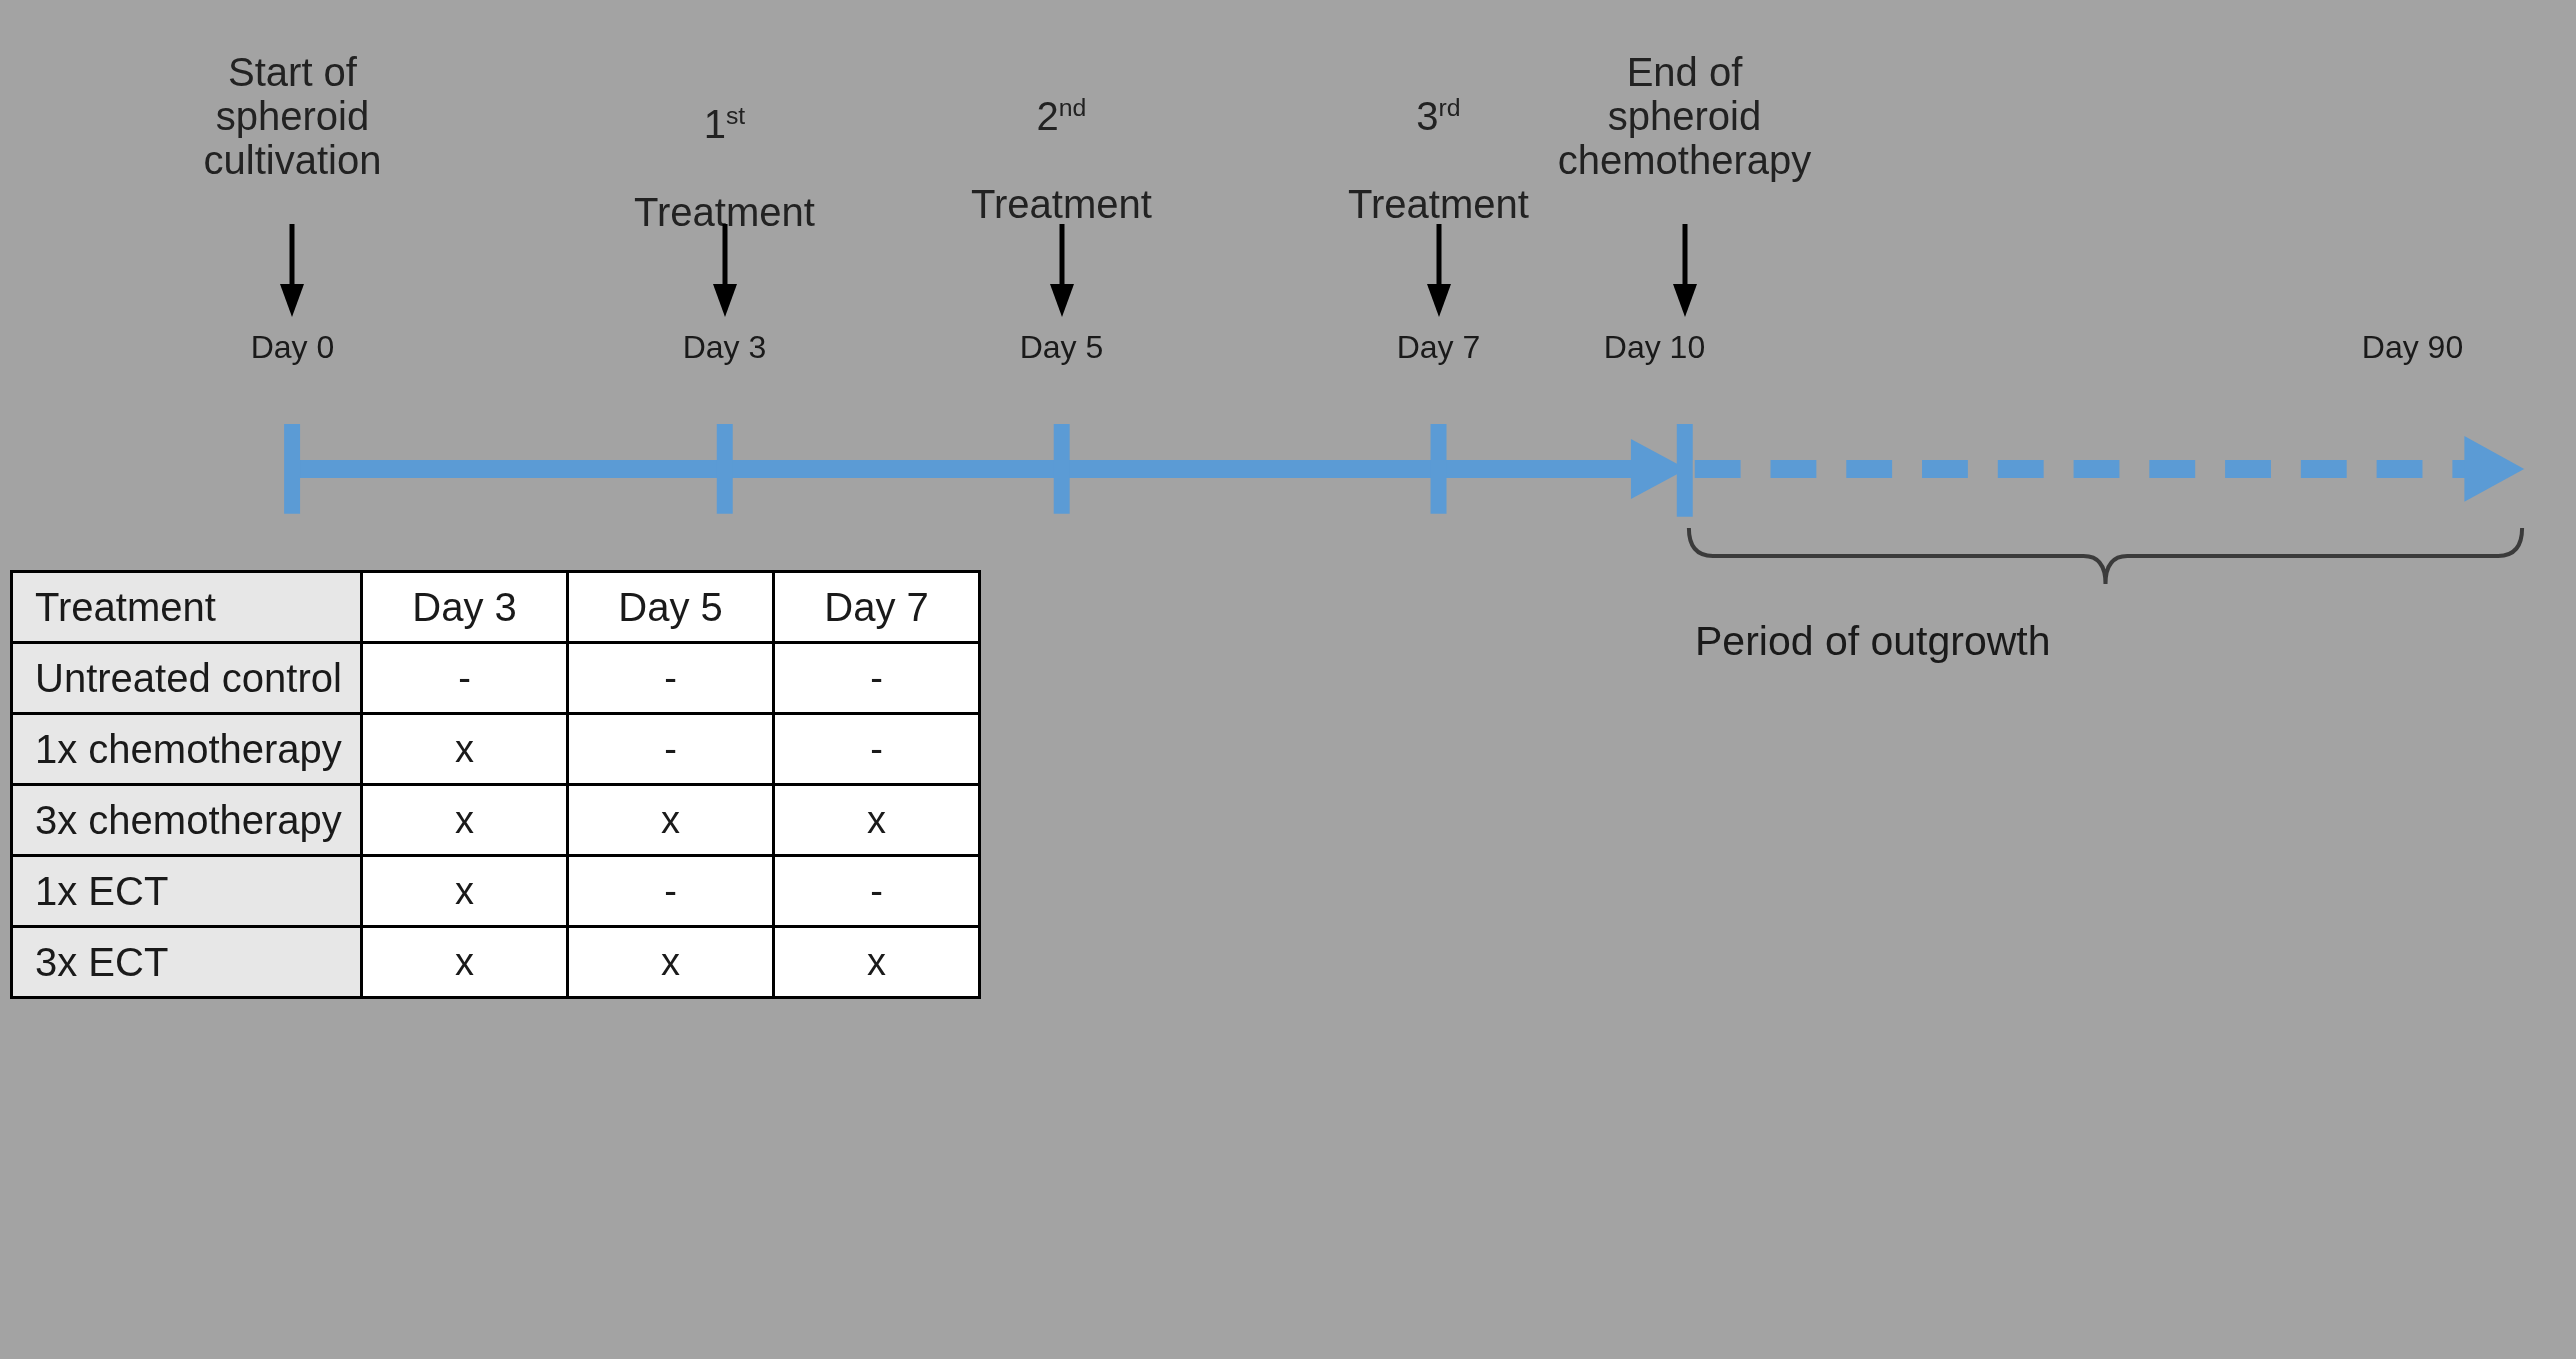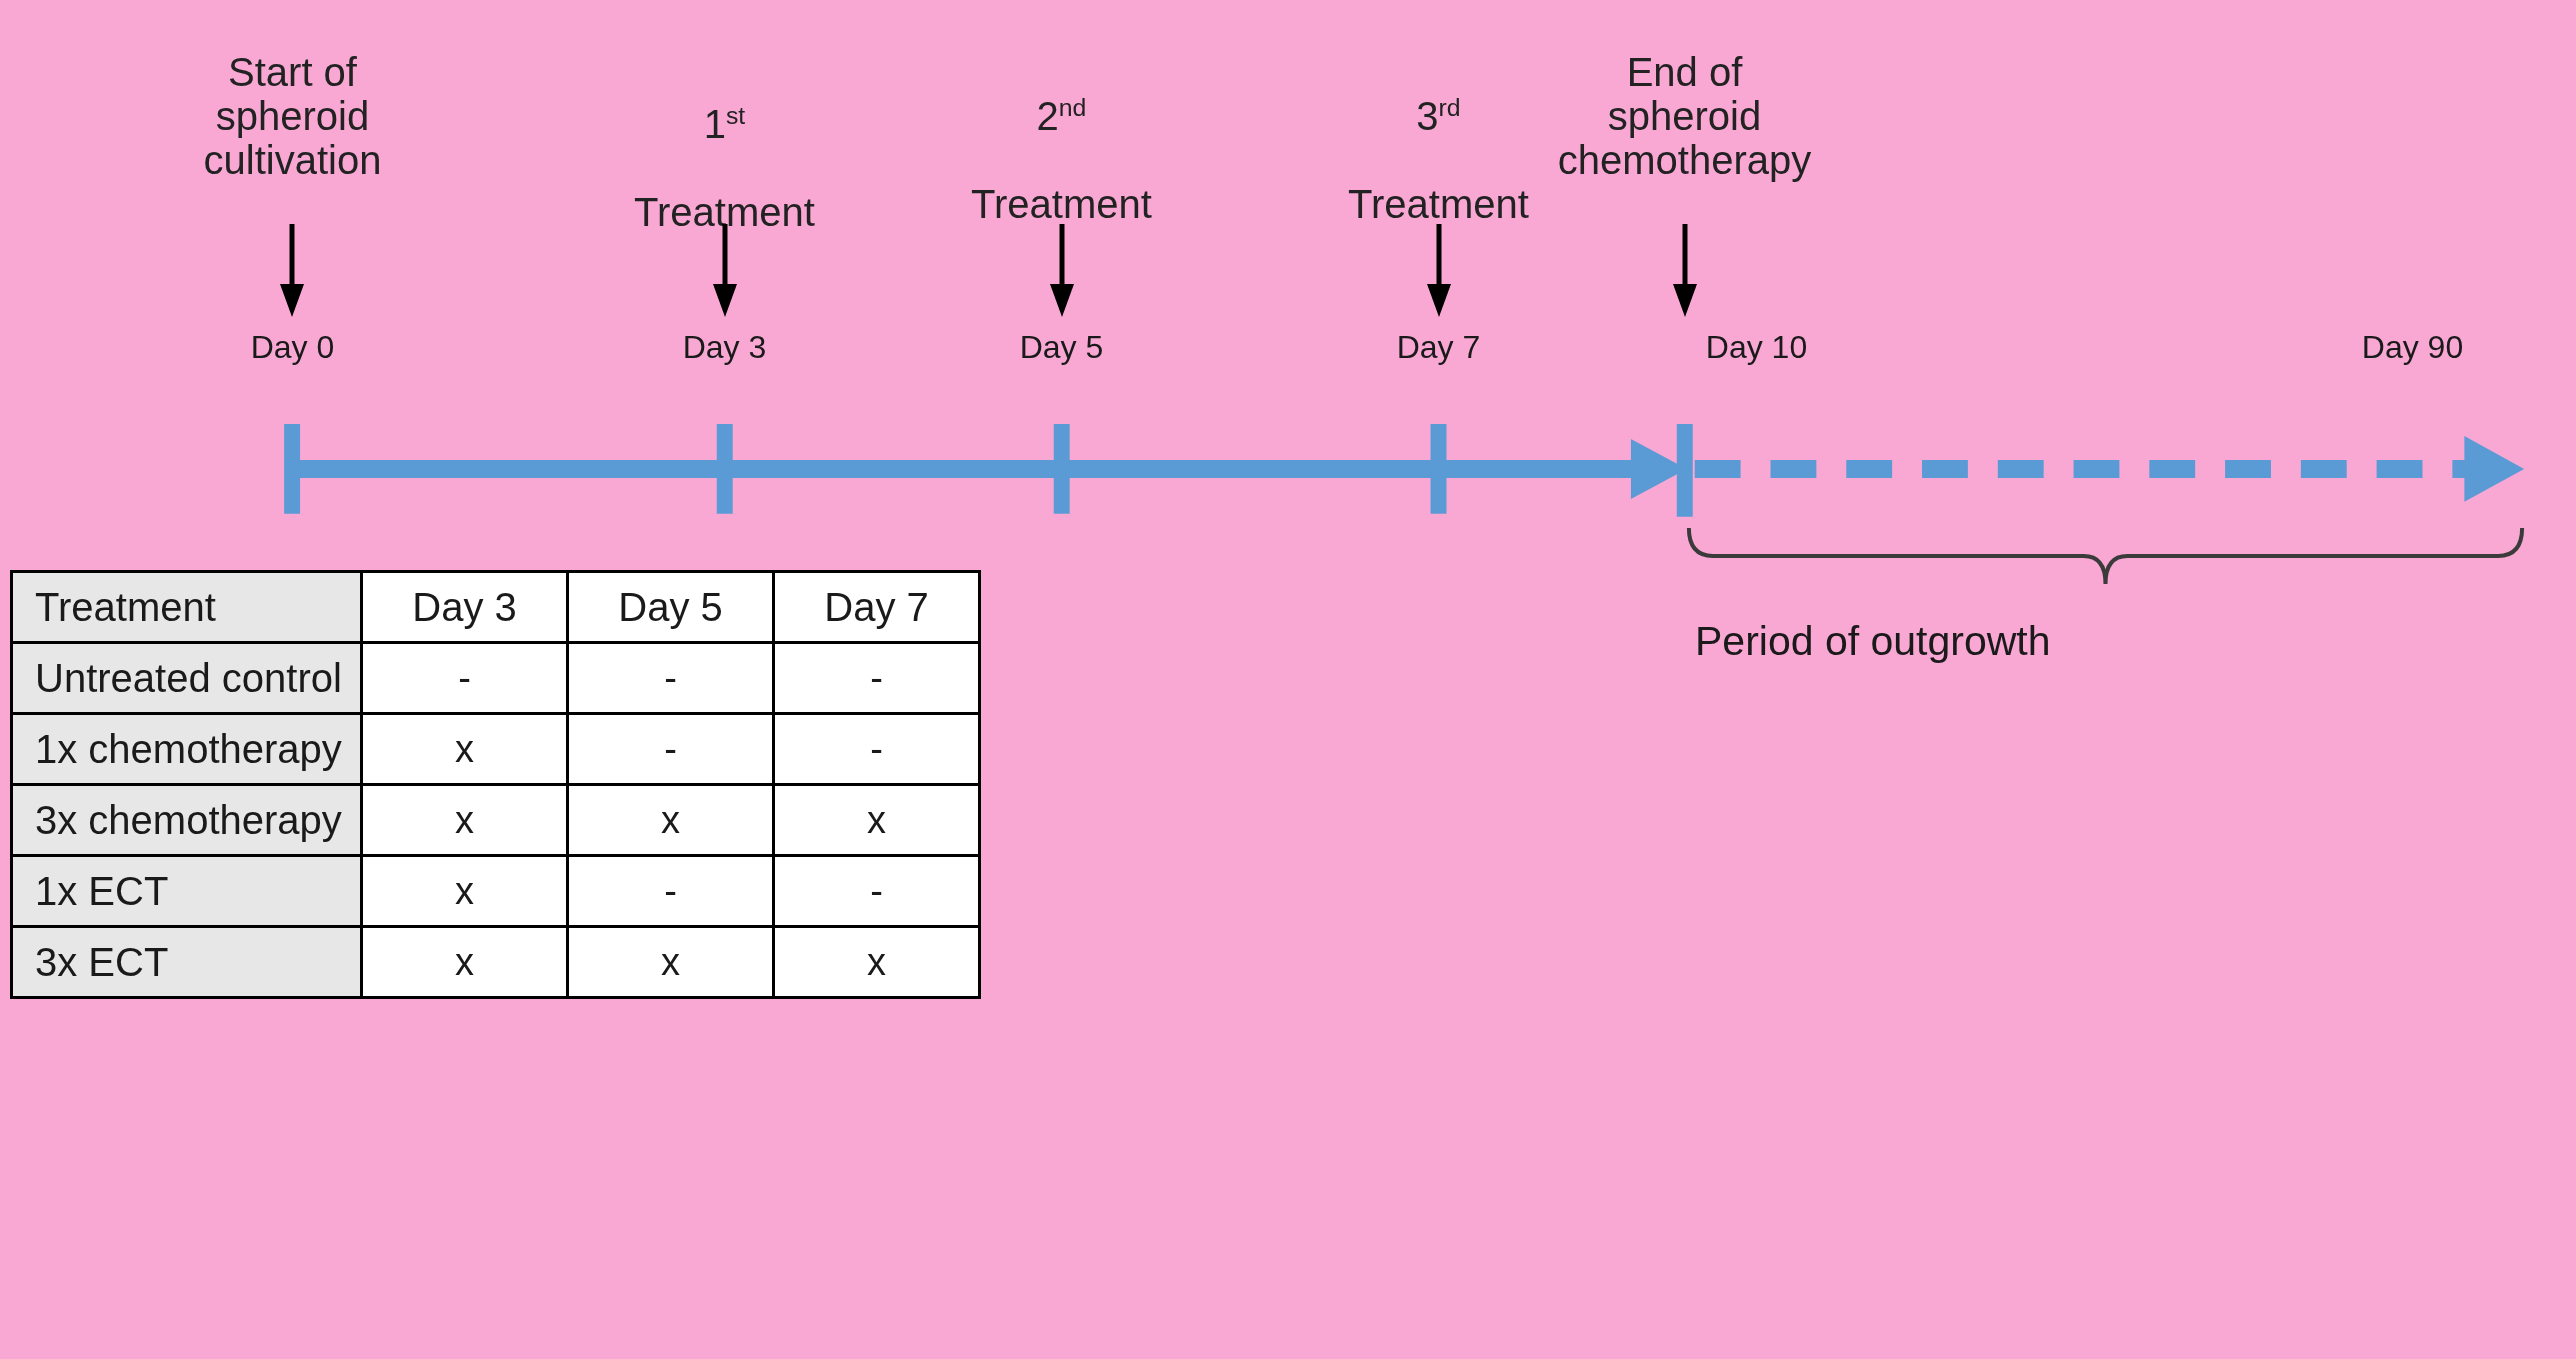--- a/index.html
+++ b/index.html
@@ -4,21 +4,21 @@
 <style>
   html, body {
     margin: 0;
     padding: 0;
     background: #ffffff;
   }
   #page {
     position: relative;
     width: 2576px;
     height: 1360px;
-    background: #f9a8d4;
+    background: #a3a3a3;
     font-family: "Liberation Sans", sans-serif;
     color: #1a1a1a;
     overflow: hidden;
   }
 
   
   .event-caption {
     position: absolute;
     text-align: center;
     font-size: 40px;
@@ -161,21 +161,21 @@
 
   <svg class="down-arrow" style="left:1665px; top:224px;" width="40" height="95" viewBox="0 0 40 95">
     <line x1="20" y1="0" x2="20" y2="68" stroke="#000" stroke-width="5"></line>
     <polygon points="20,93 8,60 32,60" fill="#000"></polygon>
   </svg>
 
   <div class="day-label" style="left:143px;  top:324px; width:299px;">Day 0</div>
   <div class="day-label" style="left:575px;  top:324px; width:299px;">Day 3</div>
   <div class="day-label" style="left:912px;  top:324px; width:299px;">Day 5</div>
   <div class="day-label" style="left:1289px; top:324px; width:299px;">Day 7</div>
-  <div class="day-label" style="left:1607px; top:324px; width:299px;">Day 10</div>
+  <div class="day-label" style="left:1505px; top:324px; width:299px;">Day 10</div>
   <div class="day-label" style="left:2263px; top:324px; width:299px;">Day 90</div>
 
   <svg id="timeline-svg" width="2576" height="120" viewBox="0 0 2584 120">
 
     <line x1="293" y1="70" x2="1650" y2="70" stroke="#5B9BD5" stroke-width="18"></line>
 
     <polygon points="1692,70 1636,40 1636,100" fill="#5B9BD5"></polygon>
 
     <line x1="1700" y1="70" x2="2478" y2="70" stroke="#5B9BD5" stroke-width="18" stroke-dasharray="46 30"></line>
 

